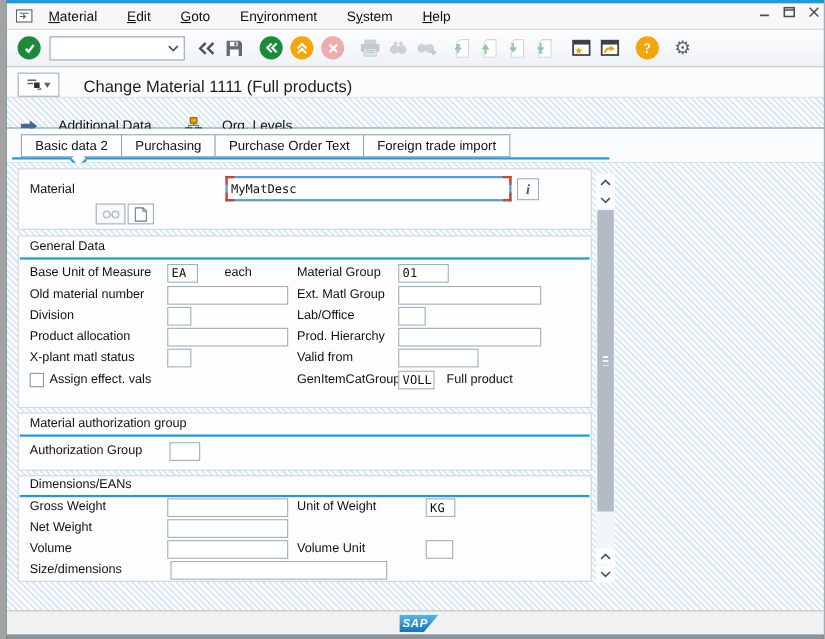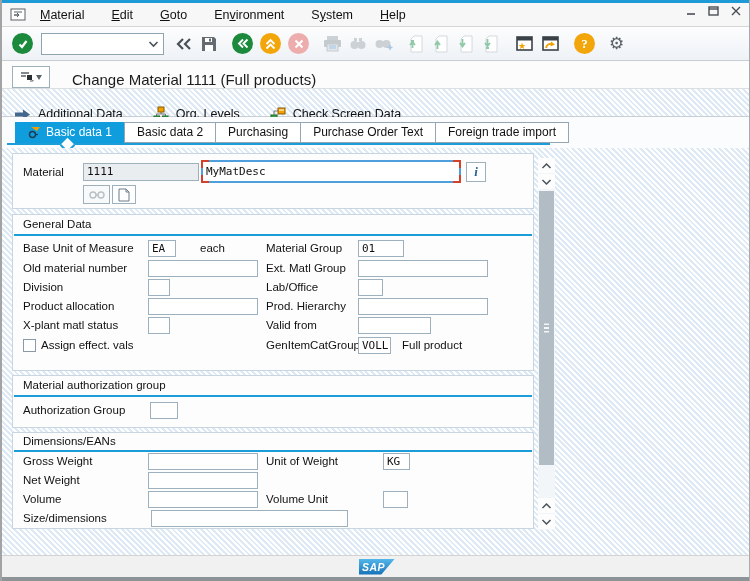--- a/index.html
+++ b/index.html
@@ -1,18 +1,18 @@
 <!DOCTYPE html>
 <html><head>
 <meta charset="utf-8">
 <style>
   html,body{margin:0;padding:0;}
   body{font-family:"Liberation Sans", sans-serif; background:#e8e8e8;}
   .win{position:relative;width:750px;height:581px;background:#0f766e;overflow:hidden;
-       border-left:2px solid #a3a3a3;border-right:1px solid #a6abb0;box-sizing:border-box;}
+       border-left:6px solid #a3a3a3;border-right:1px solid #a6abb0;box-sizing:border-box;}
   .topline{position:absolute;left:0;top:0;width:750px;height:3px;background:#1e9ad6;}
   
   .menubar{position:absolute;left:0;top:3px;width:750px;height:24px;background:#f7f7f7;
            border-bottom:1px solid #d6d6d6;display:flex;align-items:center;box-sizing:border-box;}
   .menubar .sysicon{margin:0 12px 0 8px;display:flex;align-items:center;}
   .mi{font-size:12.5px;color:#111;margin-right:27px;cursor:default;}
   .mi u{text-decoration:underline;}
   .winctrl{position:absolute;right:10px;top:2px;display:flex;gap:10px;align-items:center;}
   .winctrl span{display:flex;align-items:center;}
   
@@ -31,21 +31,21 @@
   .titlebar{position:absolute;left:0;top:61px;width:750px;height:28px;background:#fcfcfd;
             border-bottom:1px solid #dcdfe2;display:flex;align-items:flex-end;box-sizing:border-box;}
   .titlebtn{margin-left:10px;width:36px;height:20px;border:1px solid #9fb0bd;background:#fff;
             display:flex;align-items:center;justify-content:center;gap:2px;}
   .title-text{margin-left:22px;font-size:15px;color:#1c1c1c;}
   
   .hatch{background:repeating-linear-gradient(45deg,#ffffff 0px,#ffffff 2px,#dde9f4 2px,#dde9f4 4px);}
   
   .apptoolbar{position:absolute;left:0;top:89px;width:750px;height:28px;border-bottom:1px solid #c9ced3;
               display:flex;align-items:center;box-sizing:border-box;padding-left:12px;}
-  .appbtn{display:flex;align-items:center;gap:7px;margin-right:30px;font-size:12.5px;color:#111;cursor:default;margin-top:23px;}
+  .appbtn{display:flex;align-items:center;gap:18px;margin-right:30px;font-size:12.5px;color:#111;cursor:default;margin-top:23px;}
   
   .tabstrip{position:absolute;left:0;top:117px;width:750px;height:31px;background:#fbfcfd;}
   .tabs{position:absolute;left:14px;top:5px;display:flex;}
   .tab{height:21px;line-height:21px;padding:0 12px;font-size:12px;color:#111;background:#fff;
        border:1px solid #95a5b3;margin-left:-1px;display:flex;align-items:center;gap:5px;box-sizing:border-box;}
   .tab.active{background:#0f9dde;color:#fff;border-color:#0f9dde;}
   .tabline{position:absolute;left:5px;top:26px;width:543px;height:2px;background:#1a9dd9;}
   .notch{position:absolute;left:60px;top:23px;width:9px;height:9px;background:#fff;
          border-right:2px solid #1a9dd9;border-bottom:2px solid #1a9dd9;transform:rotate(45deg);}
   
@@ -271,41 +271,24 @@
     </span>
     <span class="appbtn">
       <svg width="16" height="16" viewBox="0 0 16 16">
           <path d="M8 5 V8 M3.5 11 V8 H12.5 V11" stroke="#777" fill="none"></path>
           <rect x="5" y="1" width="6" height="5" fill="#f0a000" stroke="#8a5c00"></rect>
           <rect x="1" y="10" width="5.5" height="5" fill="#36a146" stroke="#1e6e2c"></rect>
           <rect x="9.5" y="10" width="5.5" height="5" fill="#36a146" stroke="#1e6e2c"></rect>
         </svg>
       <span>Org. Levels</span>
     </span>
-    <span class="appbtn">
-      <svg width="16" height="16" viewBox="0 0 16 16">
-          <path d="M4 10 V5 H11" stroke="#777" fill="none"></path>
-          <rect x="1" y="9" width="6" height="6" fill="#36a146" stroke="#1e6e2c"></rect>
-          <rect x="8" y="2" width="7" height="6" fill="#f0a000" stroke="#8a5c00"></rect>
-          <path d="M9 4 h5" stroke="#fff"></path>
-        </svg>
-      <span>Check Screen Data</span>
-    </span>
   </div>
 
   <div class="tabstrip">
     <div class="tabs">
-      <div class="tab active">
-        <svg width="13" height="13" viewBox="0 0 13 13">
-            <path d="M3 1 h9 l-3 4 z" fill="#f0a000"></path>
-            <circle cx="4.5" cy="8.5" r="3" fill="none" stroke="#20394f" stroke-width="1.4"></circle>
-            <path d="M7 8.5 h3" stroke="#20394f" stroke-width="1.2"></path>
-          </svg>
-        <span>Basic data 1</span>
-      </div>
       <div class="tab">
           <span>Basic data 2</span>
         </div>
       <div class="tab">
           <span>Purchasing</span>
         </div>
       <div class="tab">
           <span>Purchase Order Text</span>
         </div>
       <div class="tab">
@@ -313,21 +296,20 @@
         </div>
     </div>
     <div class="tabline"></div>
     <div class="notch"></div>
   </div>
 
   <div class="main hatch">
 
     <div class="sbox" style="top:5px;height:56px;">
       <span class="lbl" style="left:10px;top:10px;">Material</span>
-      <div class="fld ro" style="left:70px;top:9px;width:116px;height:18px;">1111</div>
       <div class="focuswrap" style="left:188px;top:6px;width:260px;height:23px;">
         <div class="txt">MyMatDesc</div>
         <span class="corner c-tl"></span>
         <span class="corner c-bl"></span>
         <span class="corner c-tr"></span>
         <span class="corner c-br"></span>
       </div>
       <div class="smallbtn" style="left:453px;top:8px;width:20px;height:20px;background:#fff;">
         <span class="ibtn">i</span>
       </div>

